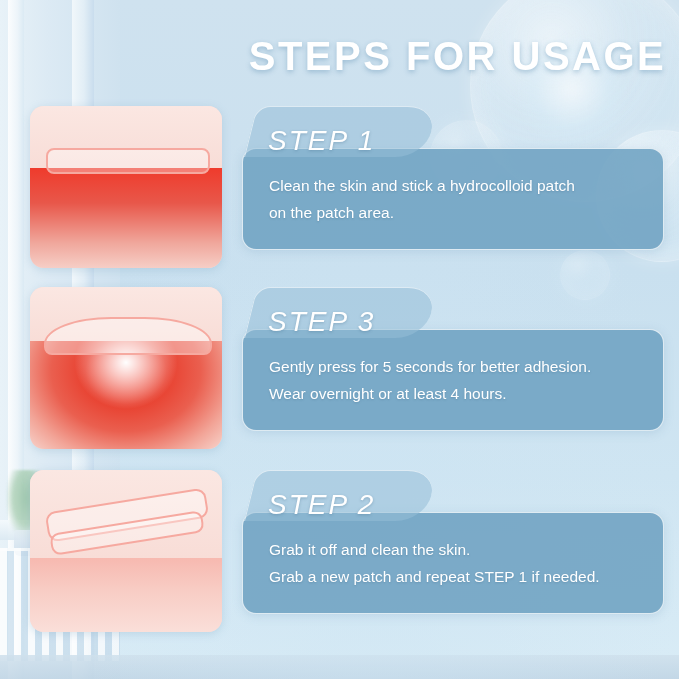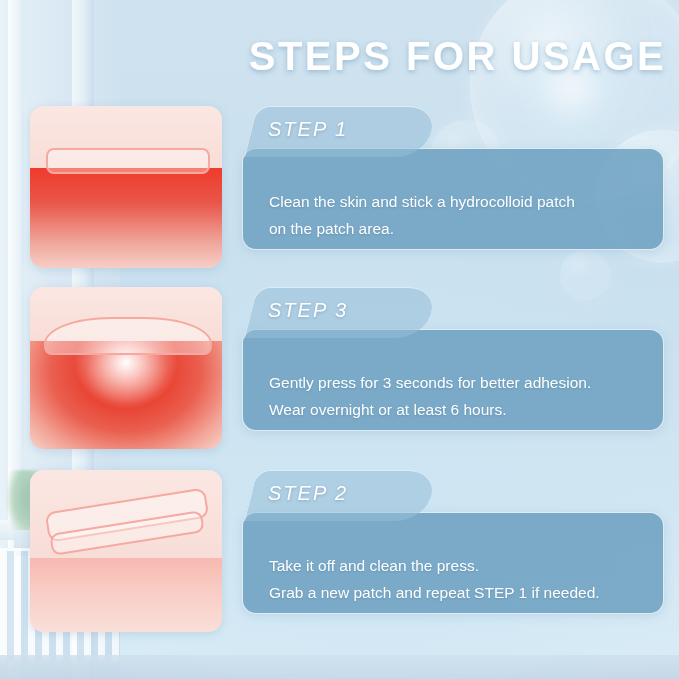--- a/index.html
+++ b/index.html
@@ -219,44 +219,44 @@
     width: 420px;
     height: 100px;
     border-radius: 14px;
     background: rgba(110,162,193,0.88);
     border: 1.5px solid rgba(255,255,255,0.75);
     box-shadow: 0 2px 10px rgba(120,160,190,0.25);
   }
   .panel-text {
     position: absolute;
     left: 26px;
-    top: 16px;
+    top: 0;
     right: 14px;
     height: 100%;
     display: flex;
     flex-direction: column;
     justify-content: center;
     gap: 5px;
     color: #ffffff;
     font-size: 15.5px;
     line-height: 1.42;
     text-shadow: 0 1px 2px rgba(70,110,140,0.35);
   }
   .panel-line { white-space: nowrap; }
 
   .step-label {
     position: absolute;
     left: 238px;
-    top: 0;
+    top: 12px;
     width: 170px;
     height: 46px;
     display: flex;
     align-items: center;
     color: #ffffff;
-    font-size: 20px;
+    font-size: 28px;
     font-style: italic;
     letter-spacing: 2px;
     font-weight: 400;
     text-shadow: 0 1px 3px rgba(70,110,140,0.4);
   }
   .step-label-bg {
     position: absolute;
     left: 214px;
     top: 0px;
     width: 180px;
@@ -311,39 +311,39 @@
 
   <div class="step-row s2">
     <div class="step-image">
       <div class="skin-top" style="height:54px;"></div>
       <div class="skin-bottom red-glow" style="height:108px;"></div>
       <div class="patch-bump" style="top:30px;"></div>
     </div>
 
     <div class="panel">
       <div class="panel-text">
-        <div class="panel-line">Gently press for 3 seconds for better adhesion.</div>
-        <div class="panel-line">Wear overnight or at least 6 hours.</div>
+        <div class="panel-line">Gently press for 5 seconds for better adhesion.</div>
+        <div class="panel-line">Wear overnight or at least 4 hours.</div>
       </div>
     </div>
     <div class="step-label-bg"></div>
     <div class="step-label">STEP 3</div>
   </div>
 
   <div class="step-row s3">
     <div class="step-image">
       <div class="skin-top" style="height:88px;"></div>
       <div class="skin-bottom pink-soft" style="height:74px;"></div>
       <div class="patch-tilt" style="top:30px;"></div>
       <div class="patch-tilt2" style="top:52px;"></div>
     </div>
 
     <div class="panel">
       <div class="panel-text">
-        <div class="panel-line">Take it off and clean the press.</div>
+        <div class="panel-line">Grab it off and clean the skin.</div>
         <div class="panel-line">Grab a new patch and repeat STEP 1 if needed.</div>
       </div>
     </div>
     <div class="step-label-bg"></div>
     <div class="step-label">STEP 2</div>
   </div>
 
 </div>
 
 </body></html>

